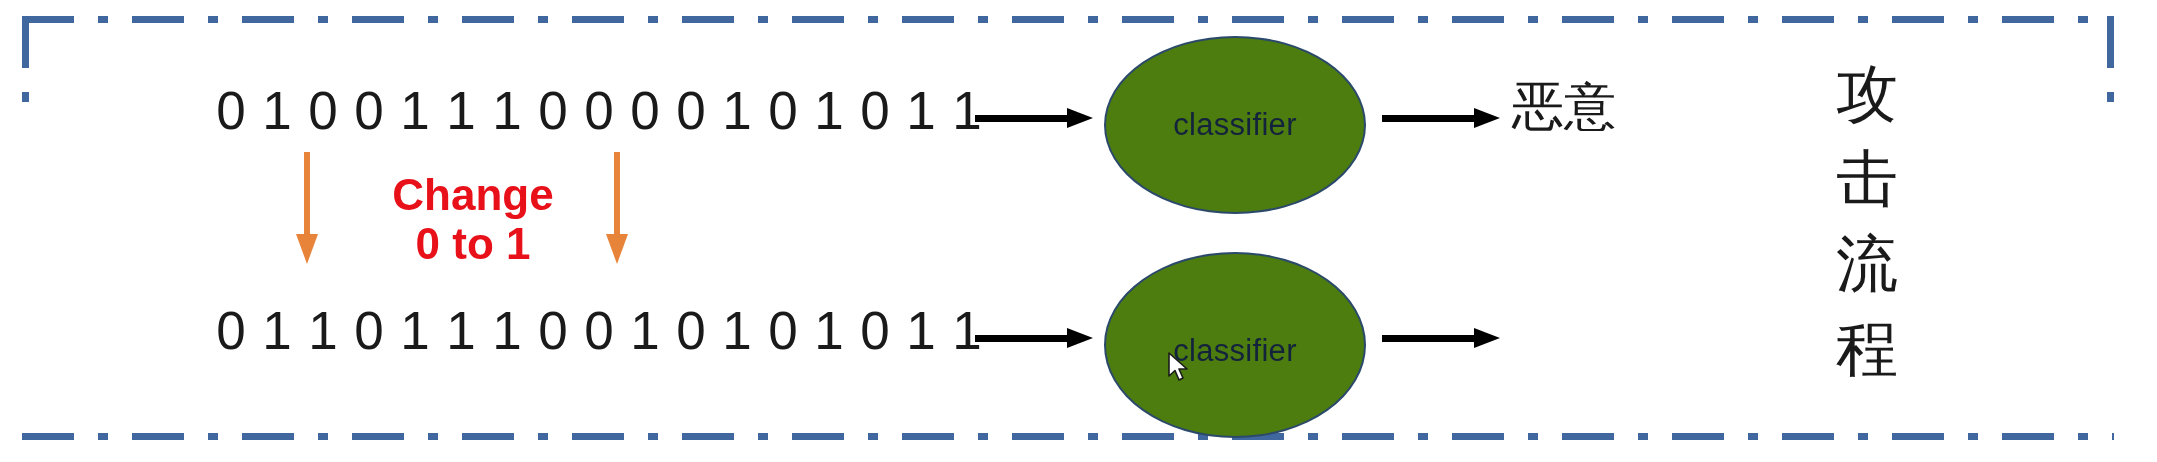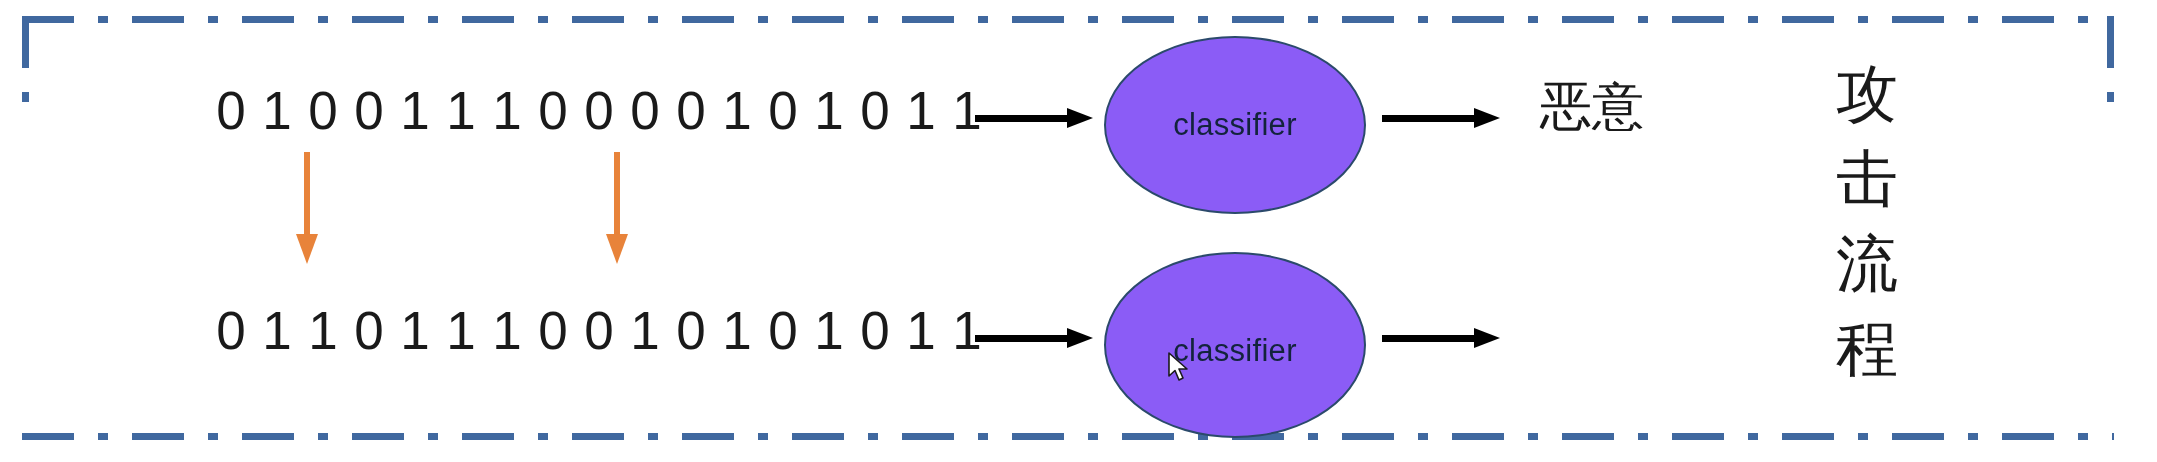--- a/index.html
+++ b/index.html
@@ -142,21 +142,21 @@
   #flow-arrow-out-top   { left: 1382px; top: 108px; width: 118px; }
   #flow-arrow-out-bottom{ left: 1382px; top: 328px; width: 118px; }
   .flow-arrow .bar { width: calc(100% - 24px); }
 
   
   .classifier {
     position: absolute;
     width: 262px;
     height: 178px;
     border-radius: 50%;
-    background: #8b5cf6;
+    background: #4d7c0f;
     border: 2px solid #2b4a6b;
     box-sizing: border-box;
     display: flex;
     align-items: center;
     justify-content: center;
   }
   .classifier span {
     font-family: "Liberation Sans", sans-serif;
     font-size: 31px;
     color: #13233c;
@@ -166,21 +166,20 @@
   #classifier-bottom { left: 1104px; top: 252px; height: 186px; }
   #classifier-bottom span { transform: translateY(6px); }
 
   
   .output-label {
     position: absolute;
     font-family: "DejaVu Sans", sans-serif;
     font-size: 52px;
     color: #1a1a1a;
     white-space: nowrap;
-    margin-left: 28px;
   }
   #output-top    { left: 1512px; top: 72px;  }
   #output-bottom { left: 1512px; top: 292px; }
 
   
   #side-caption {
     position: absolute;
     left: 1824px;
     top: 52px;
     width: 86px;
@@ -256,20 +255,22 @@
   <div class="orange-arrow" id="change-arrow-1">
     <div class="shaft"></div>
     <div class="head"></div>
   </div>
   <div class="orange-arrow" id="change-arrow-2">
     <div class="shaft"></div>
     <div class="head"></div>
   </div>
 
   <div id="change-label">
+    <div>Change</div>
+    <div>0 to 1</div>
   </div>
 
   <div class="flow-arrow" id="flow-arrow-in-top">
     <div class="bar"></div>
     <div class="tip"></div>
   </div>
   <div class="flow-arrow" id="flow-arrow-in-bottom">
     <div class="bar"></div>
     <div class="tip"></div>
   </div>

